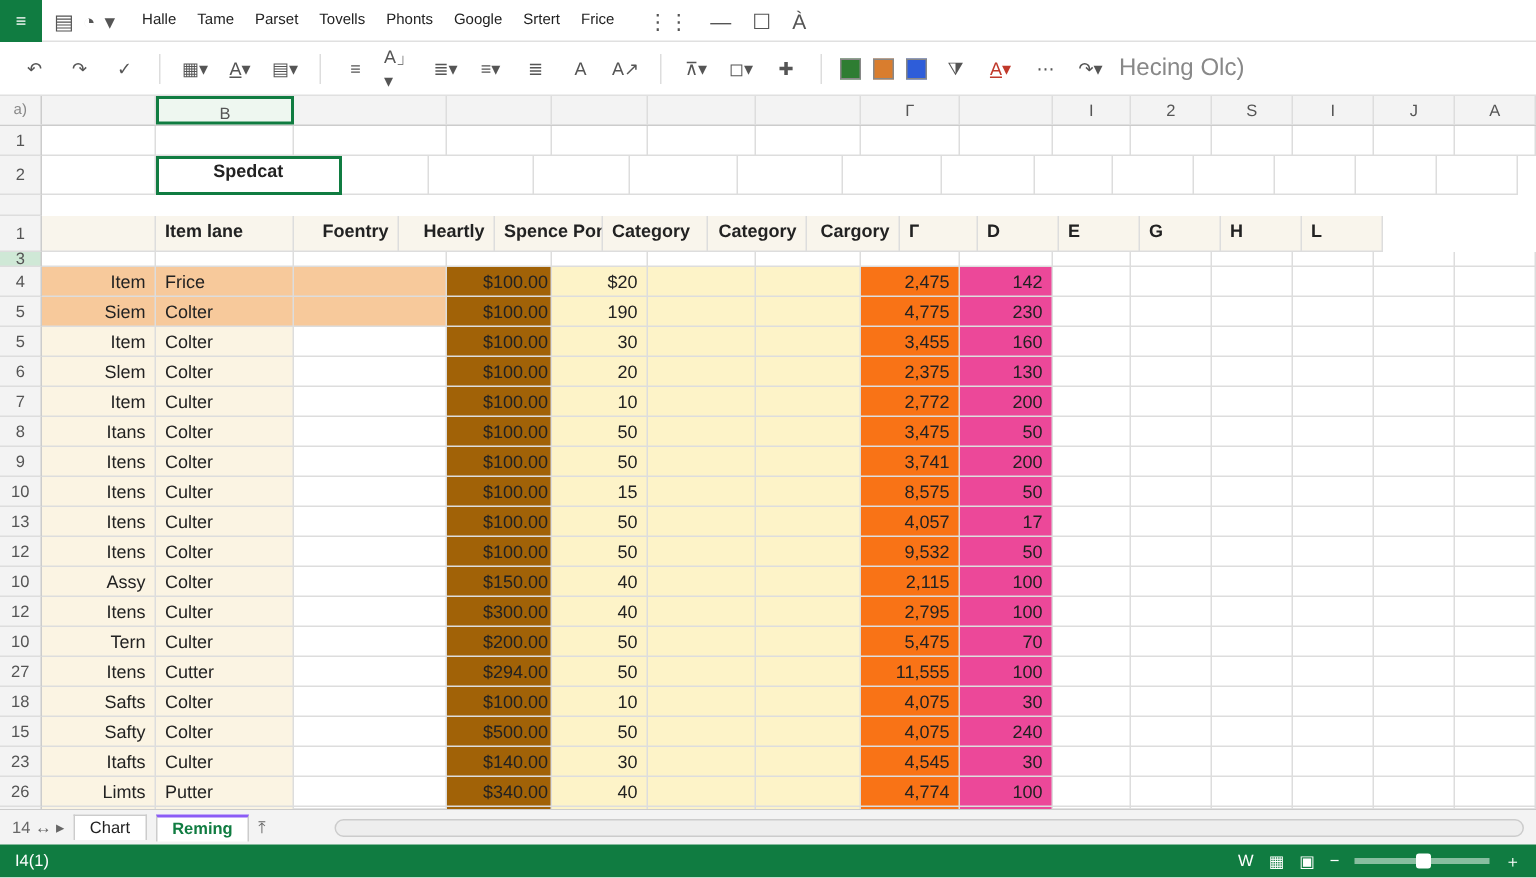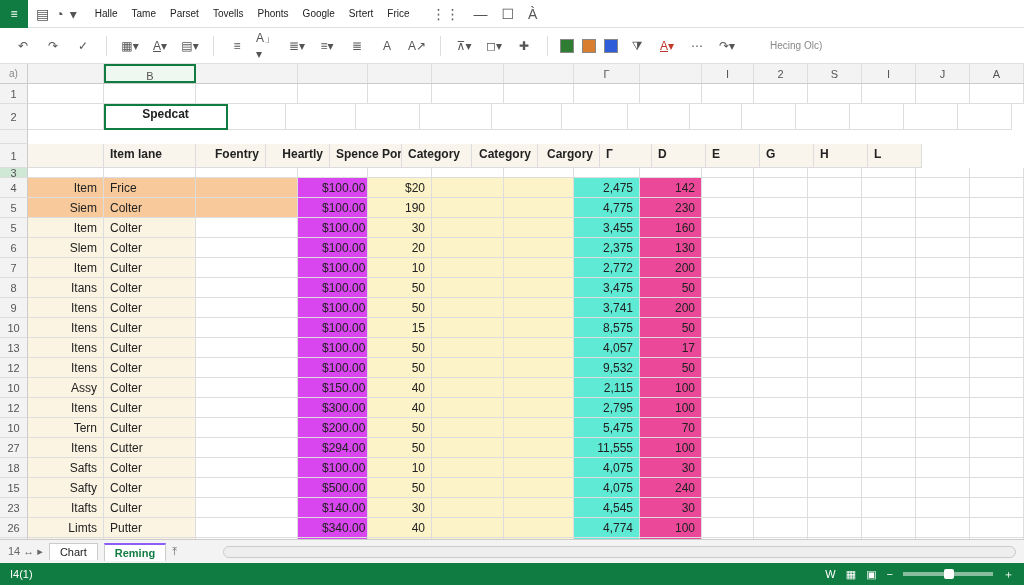--- a/index.html
+++ b/index.html
@@ -10,36 +10,36 @@
 .qat span { color: #555; font-size: 14px; }
 .menubar { display: flex; gap: 14px; padding: 0 10px; align-items: center; flex: 0 0 auto; font-size: 10px; }
 .menubar .mi { cursor: pointer; }
 .title-center { flex: 1; text-align: center; font-size: 18px; font-weight: 600; }
 .title-center .dd { font-size: 12px; color: #666; margin-left: 4px; }
 .win-controls { display: flex; gap: 14px; padding: 0 12px; color: #555; font-size: 14px; }
 .toolbar { height: 36px; display: flex; align-items: center; gap: 8px; padding: 4px 12px; border-bottom: 1px solid #e0e0e0; }
 .tb-btn { width: 22px; height: 22px; display: flex; align-items: center; justify-content: center; color: #555; border-radius: 3px; }
 .tb-sep { width: 1px; height: 20px; background: #ddd; margin: 0 4px; }
 .tb-swatch { width: 14px; height: 14px; border: 1px solid #888; display: inline-block; }
-.tb-text { font-size: 10px; color: #888; margin-left: 24px; text-align: center; }
+.tb-text { font-size: 16px; color: #888; margin-left: 0; text-align: center; }
 .colhdr-row { height: 20px; display: flex; background: #f3f3f3; border-bottom: 1px solid #ccc; }
 .corner { width: 28px; border-right: 1px solid #ccc; background: #f3f3f3; display:flex;align-items:center;justify-content:center;color:#888; font-size:10px;}
 .colhdr { border-right: 1px solid #ddd; text-align: center; font-size: 11px; color: #555; line-height: 20px; }
 .colhdr.sel { border: 2px solid #107c41; background: #eef7f0; }
 .grid { flex: 1; overflow: auto; position: relative; }
 .row { display: flex; height: 20px; }
 .rowhdr { width: 28px; min-width:28px; border-right: 1px solid #ccc; border-bottom: 1px solid #ddd; background: #f3f3f3; text-align: center; font-size: 11px; color: #555; line-height: 20px; }
 .cell { border-right: 1px solid #ddd; border-bottom: 1px solid #ddd; padding: 0 6px; line-height: 20px; font-size: 12px; overflow: hidden; white-space: nowrap; }
 .cell.sel { outline: 2px solid #107c41; outline-offset: -2px; background:#fff; text-align:center; font-weight:600;}
 .cell.hdr { font-weight: 600; background: #f9f5ec; }
 .cell.num { text-align: right; }
 .c-orange { background: #f7c99b; }
-.c-salmon { background: #d946ef; padding-left: 24px; }
+.c-salmon { background: #a16207; padding-left: 24px; }
 .c-yellow { background: #fdf3c8; }
-.c-blue { background: #5eead4; }
+.c-blue { background: #f97316; }
 .c-cream { background: #fbf4e3; }
 .c-lblue { background: #ec4899; }
 .row.hdrrow .cell { font-weight:600; }
 .tabs { height: 24px; background: #f3f3f3; border-top: 1px solid #ccc; display: flex; align-items: center; padding: 0 8px; gap: 6px; font-size: 11px; }
 .tabs .nav { color: #666; }
 .tab { padding: 2px 10px; border: 1px solid #ccc; border-bottom: none; background: #fff; cursor:pointer; }
 .tab.active { color: #107c41; font-weight: 600; border-top: 2px solid #8b5cf6; }
 .tabs .scroll { flex:1; margin-left: 40px; height: 12px; background: #eee; border: 1px solid #ccc; border-radius: 6px; }
 .status { height: 22px; background: #107c41; color: #fff; display: flex; align-items: center; padding: 0 10px; font-size: 11px; justify-content: space-between; }
 .status .right { display:flex; gap:10px; align-items:center;}

